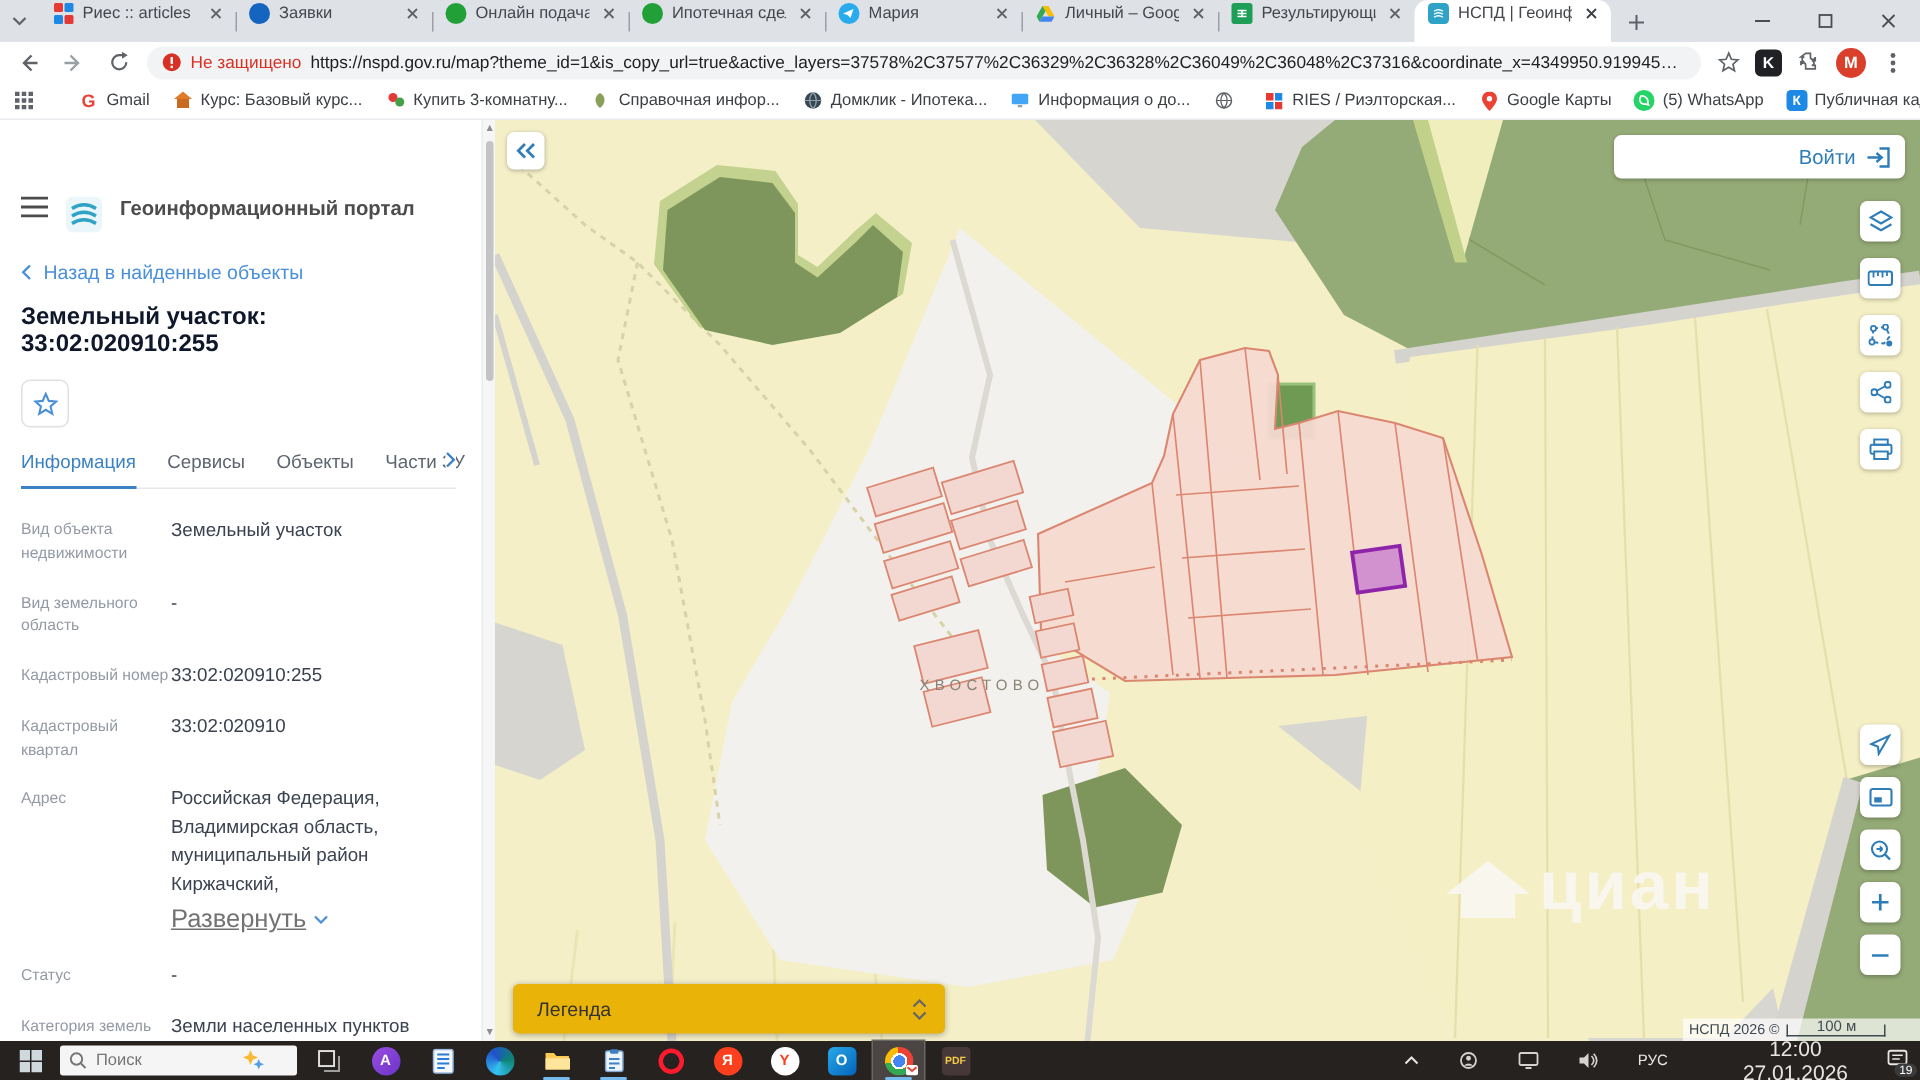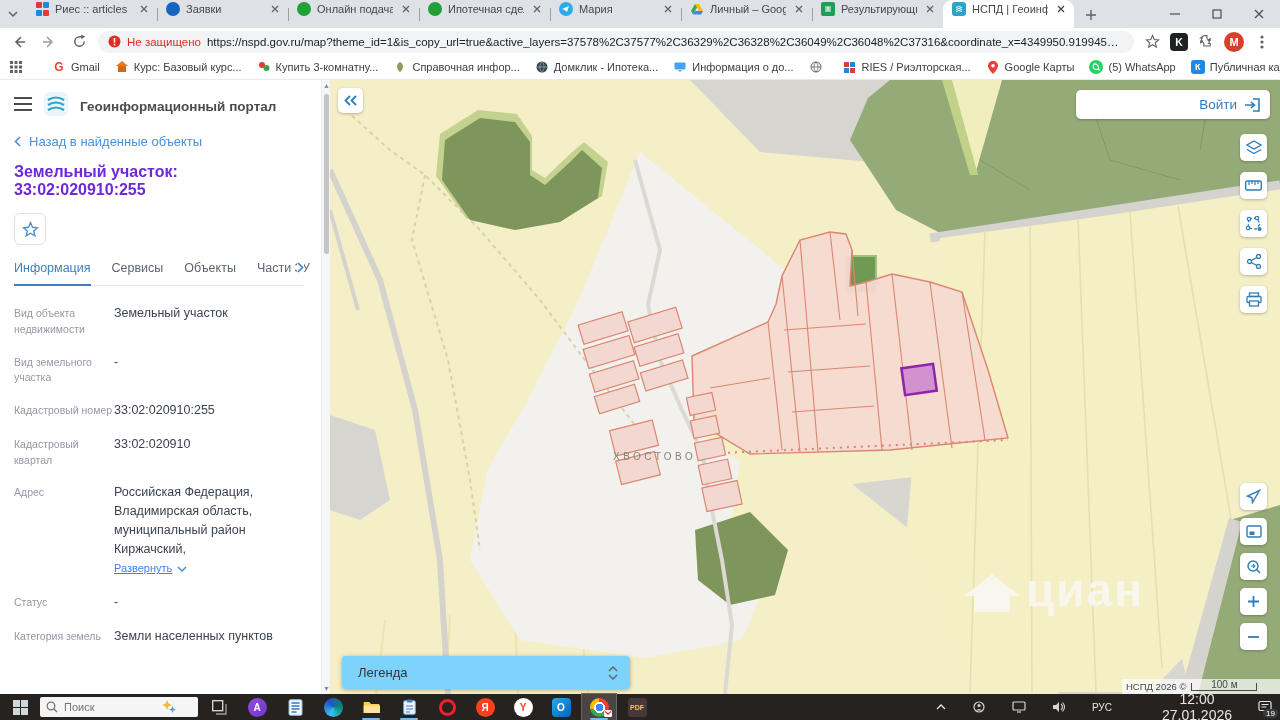--- a/index.html
+++ b/index.html
@@ -34,47 +34,47 @@
   
   .bookmarks { position:absolute; left:0; top:55px; width:1280px; height:25px; background:#fff; border-bottom:1px solid #e8eaed; display:flex; align-items:center; padding:0 10px; gap:15px; font-size:11px; color:#3c4043; }
   .bm { display:flex; align-items:center; gap:5px; white-space:nowrap; }
   .bm .bico { width:14px; height:14px; display:flex; align-items:center; justify-content:center; border-radius:3px; font-size:9px; font-weight:bold; color:#fff; }
   .bm-spacer { flex:1; }
   .bm-div { width:1px; height:14px; background:#dadce0; }
 
   
   .panel { position:absolute; left:0; top:80px; width:330px; height:614px; background:#fff; overflow:hidden; }
   .panel-inner { padding:12px 26px 0 14px; }
-  .phead { display:flex; align-items:center; gap:12px; }
+  .phead { display:flex; gap:12px;margin-top:39px; }
   .ptitle { font-size:13.5px; font-weight:bold; color:#4c4c4c; }
   .backrow { display:flex; align-items:center; gap:8px; margin-top:14px; color:#4a90d9; font-size:13px; }
-  .objtitle { margin-top:14px; font-size:16px; font-weight:bold; color:#6d28d9; }
+  .objtitle { margin-top:14px; font-size:16px; font-weight:bold; color:#0f172a; }
   .starbtn { margin-top:14px; width:32px; height:32px; border:1px solid #e0e0e0; border-radius:6px; display:flex; align-items:center; justify-content:center; background:#fff; }
   .ptabs { margin-top:16px; display:flex; gap:21px; border-bottom:1px solid #e8e8e8; position:relative; padding-right:18px; }
   .ptab { font-size:12.5px; color:#5d6570; padding-bottom:9px; white-space:nowrap; }
   .ptab.active { color:#3b82c4; border-bottom:2px solid #3b82c4; margin-bottom:-1px; }
   .ptab.clipped { max-width:38px; overflow:hidden; }
   .ptab-more { position:absolute; right:0; bottom:8px; color:#3b82c4; background:#fff; }
   .fields { margin-top:18px; }
   .frow { display:flex; margin-bottom:15px; }
   .flabel { flex:0 0 100px; font-size:10.5px; color:#949aa5; line-height:1.5; padding-top:2px; }
   .fvalue { flex:1; font-size:12.5px; color:#3b4350; line-height:1.5; }
-  .expand { display:inline-flex; align-items:center; gap:5px; color:#3b82f6; text-decoration:underline; margin-top:2px; font-size:11px; }
+  .expand { display:inline-flex; align-items:center; gap:5px; color:#737373; text-decoration:underline; margin-top:2px; font-size:17px; }
   .pscroll { position:absolute; right:0; top:0; width:9px; height:614px; background:#f6f6f6; border-left:1px solid #ececec; }
   .pthumb { position:absolute; left:1.5px; top:14px; width:5px; height:160px; background:#c4c4c4; border-radius:3px; }
   .parrow { position:absolute; left:1px; width:7px; height:7px; color:#8f8f8f; font-size:7px; line-height:7px; text-align:center; }
 
   
   .map { position:absolute; left:330px; top:80px; width:950px; height:614px; background:#f4efc7; }
   .map svg.base { position:absolute; left:0; top:0; }
   .mapbtn { position:absolute; background:#fff; border-radius:5px; box-shadow:0 1px 3px rgba(0,0,0,.25); display:flex; align-items:center; justify-content:center; color:#2f7db8; }
   .collapsebtn { left:8px; top:8px; width:25px; height:25px; }
   .loginbtn { left:746px; top:10px; width:194px; height:29px; border-radius:5px; justify-content:flex-end; padding-right:10px; gap:7px; font-size:13.5px; }
   .toolstack { width:27px; height:27px; left:910px; }
-  .legend { position:absolute; left:12px; top:576px; width:288px; height:33px; background:#7dd3fc; border-radius:4px; box-shadow:0 1px 4px rgba(0,0,0,.3); display:flex; align-items:center; justify-content:space-between; padding:0 12px 0 16px; font-size:13px; color:#333; }
+  .legend { position:absolute; left:12px; top:576px; width:288px; height:33px; background:#eab308; border-radius:4px; box-shadow:0 1px 4px rgba(0,0,0,.3); display:flex; align-items:center; justify-content:space-between; padding:0 12px 0 16px; font-size:13px; color:#333; }
   .wm-activation { position:absolute; left:600px; top:540px; color:#9a958e; }
   .wm-activation .t1 { font-size:15px; }
   .wm-activation .t2 { font-size:10px; margin-top:4px; color:#a39e97; }
   .cian { position:absolute; left:612px; top:492px; color:rgba(248,246,241,.92); display:flex; align-items:flex-end; gap:4px; }
   .cian .word { font-size:46px; font-weight:bold; letter-spacing:2px; line-height:.8; }
   .scalebar { position:absolute; right:0; bottom:0; height:15px; width:158px; background:rgba(255,255,255,.68); display:flex; align-items:center; font-size:9.5px; color:#3f4a52; padding:0 4px; gap:5px; }
   .scaleline { position:relative; width:66px; height:8px; border-left:1.5px solid #3f4a52; border-right:1.5px solid #3f4a52; border-bottom:1.5px solid #3f4a52; }
   .scaleline span { position:absolute; left:0; right:0; top:-4px; text-align:center; font-size:10px; }
 
   
@@ -414,21 +414,21 @@
       <span class="ptab-more"><svg width="7" height="11" viewBox="0 0 7 11">
             <polyline points="1,1 5.5,5.5 1,10" fill="none" stroke="#3b82c4" stroke-width="1.6"></polyline>
           </svg></span>
     </div>
     <div class="fields">
       <div class="frow">
           <div class="flabel">Вид объекта недвижимости</div>
           <div class="fvalue">Земельный участок</div>
         </div>
       <div class="frow">
-          <div class="flabel">Вид земельного участка</div>
+          <div class="flabel">Вид земельного область</div>
           <div class="fvalue">-</div>
         </div>
       <div class="frow">
           <div class="flabel">Кадастровый номер</div>
           <div class="fvalue">33:02:020910:255</div>
         </div>
       <div class="frow">
           <div class="flabel">Кадастровый квартал</div>
           <div class="fvalue">33:02:020910</div>
         </div>

